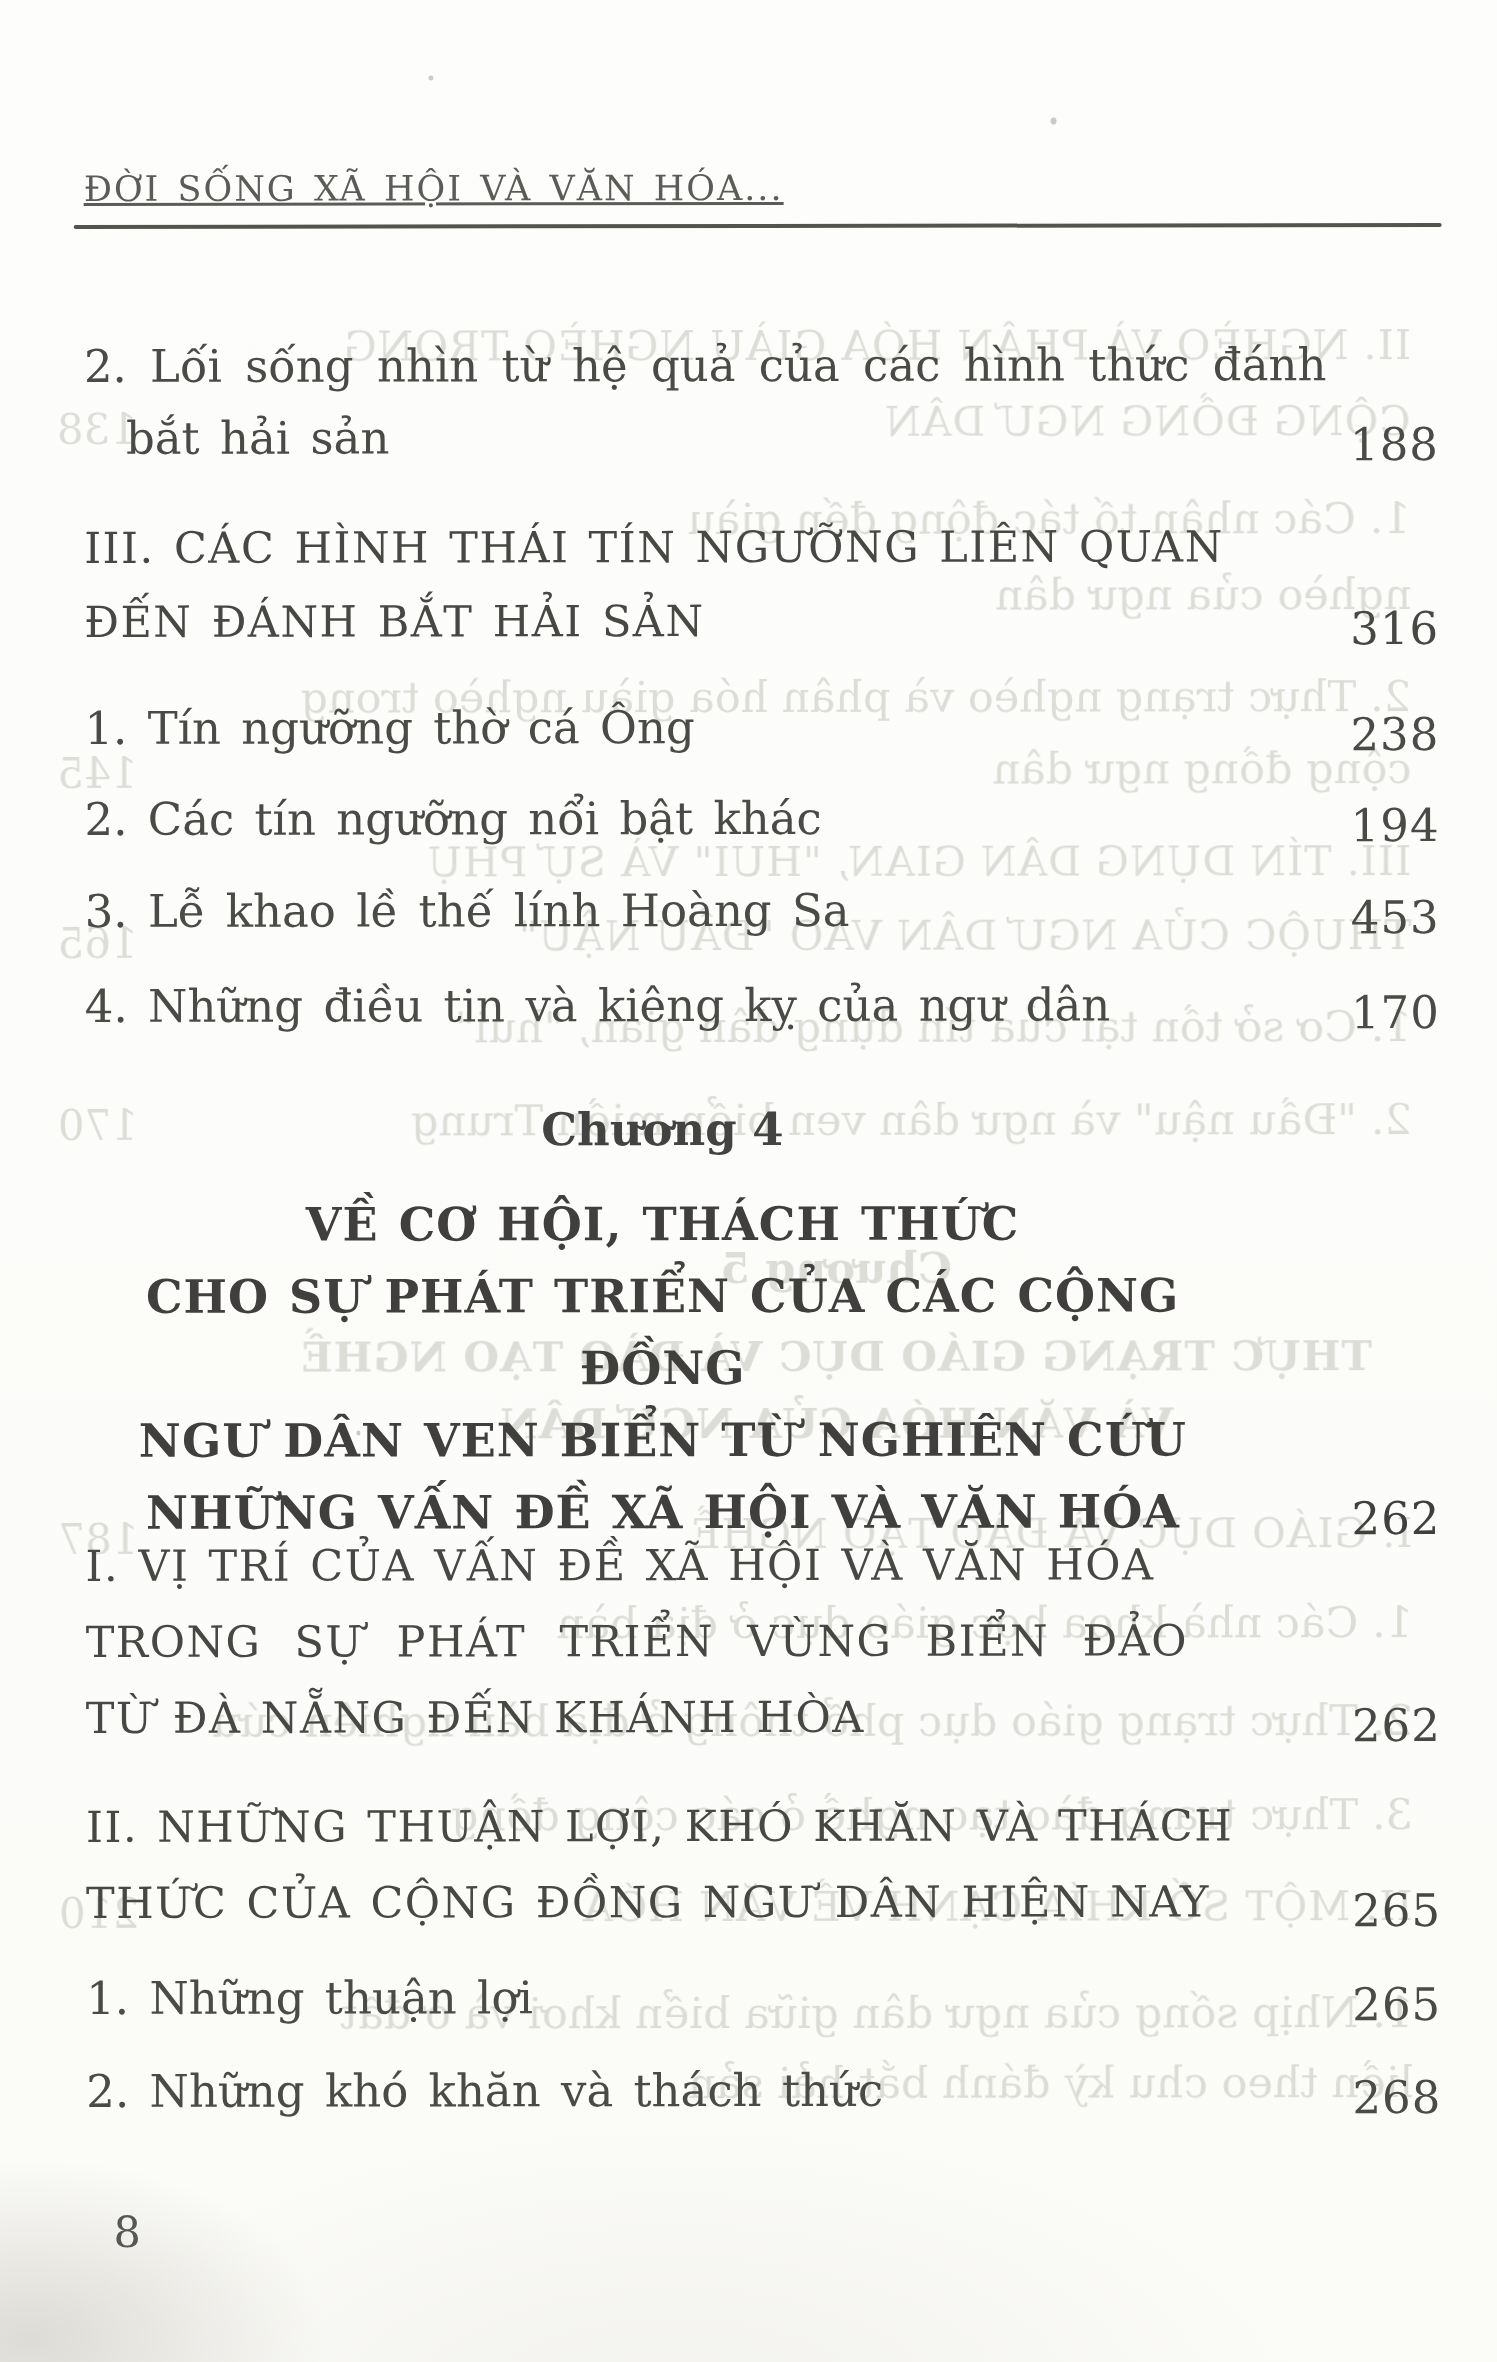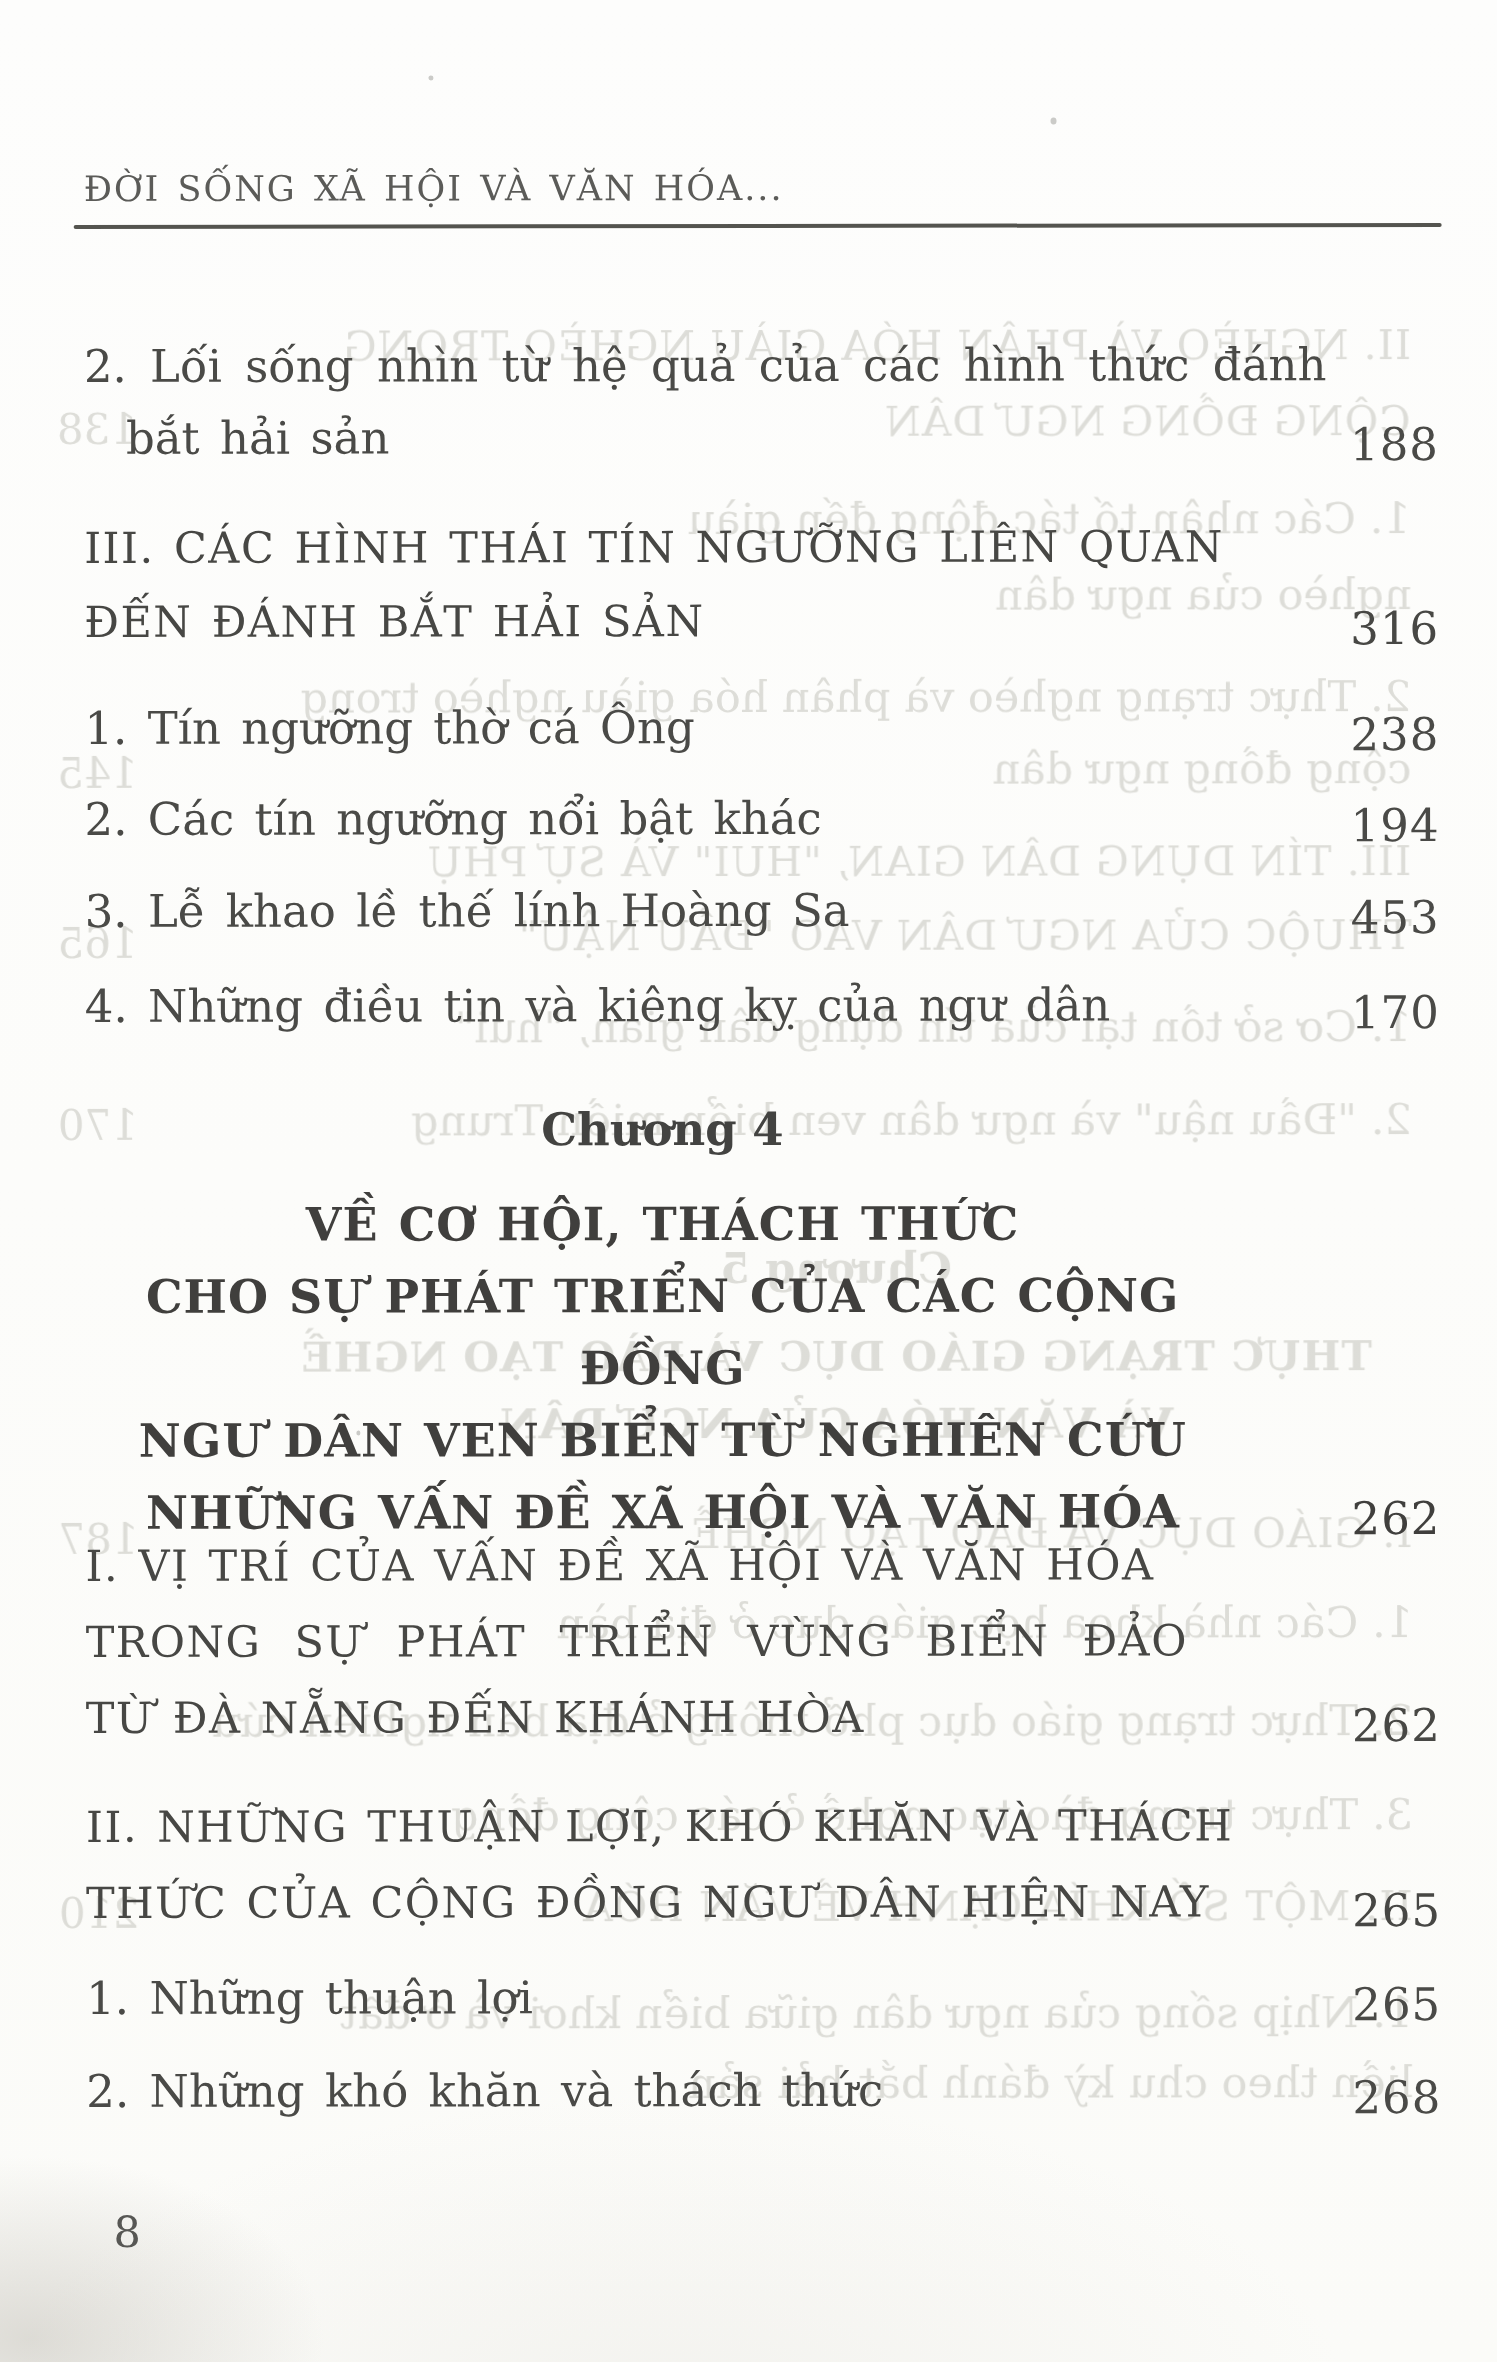--- a/index.html
+++ b/index.html
@@ -23,21 +23,21 @@
          filter:blur(0.5px);transform:scaleX(-1);}
   .g-body{font-size:43px;}
   .g-caps{font-size:41px;letter-spacing:1px;}
   .g-right{right:85px;}
   .g-center{left:260px;right:85px;text-align:center;}
   .g-num{left:58px;font-size:42px;}
   .g-bold{font-weight:bold;}
 
   
   .hdr{position:absolute;top:168px;left:85px;font-size:35px;letter-spacing:2px;
-       word-spacing:4px;color:#5b5b58;}
+       word-spacing:4px;color:#5b5b58;text-decoration:underline;}
   .rule{position:absolute;top:224px;left:75px;width:1368px;height:4px;
         background:#54544f;border-radius:2px;}
 
   .entry{position:absolute;left:85px;right:57px;font-size:45px;word-spacing:6px;}
   .entry .line{line-height:72px;}
   .entry .cont{padding-left:42px;}
   .caps{font-size:43px;letter-spacing:1.5px;word-spacing:4px;color:#474744;}
   .caps .line{line-height:74px;}
   .pnum{position:absolute;right:0;bottom:2px;font-size:45px;letter-spacing:1px;}
 

